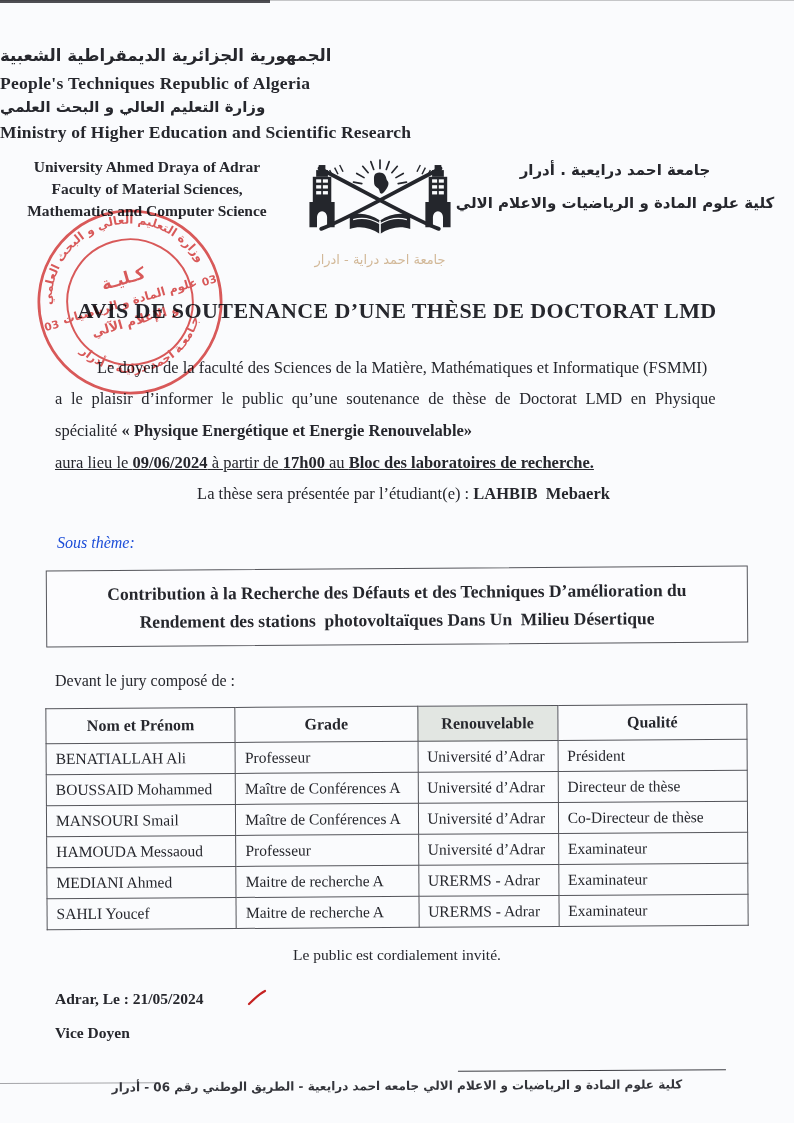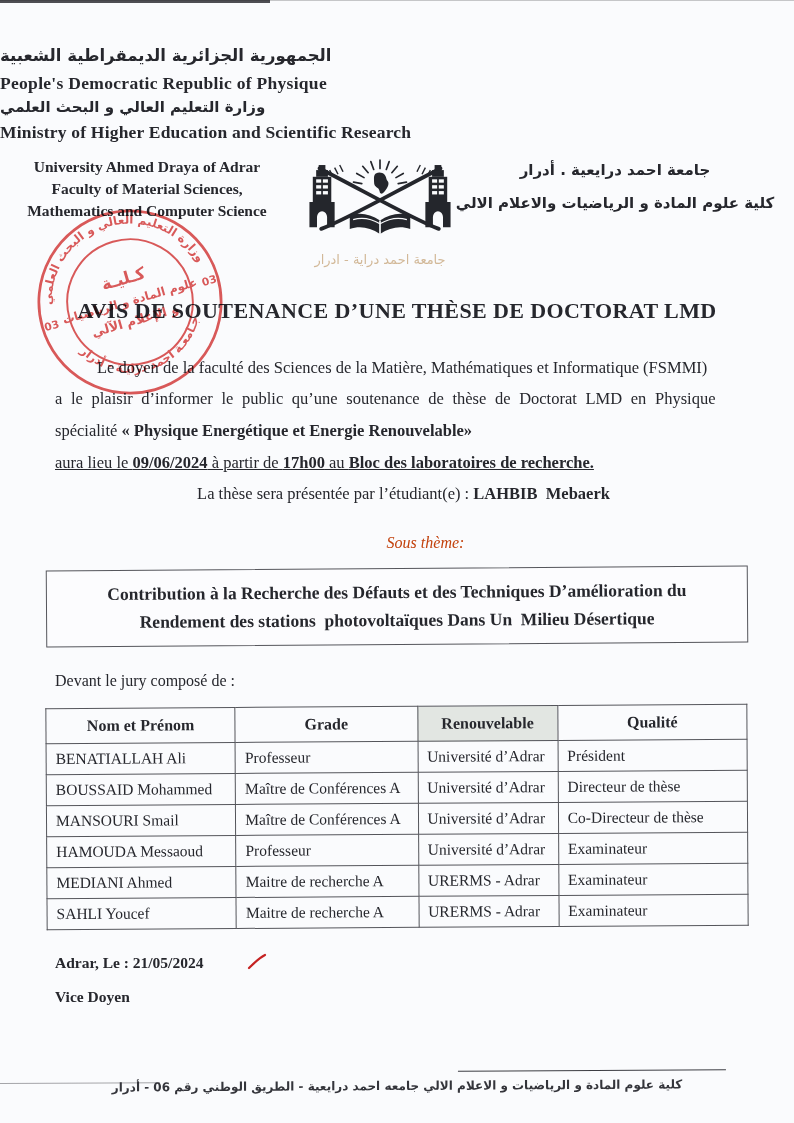--- a/index.html
+++ b/index.html
@@ -46,21 +46,21 @@
 
   
   .body-par{margin:28px 42px 0 55px;font-size:16.5px;line-height:1.92;}
   .bp-l1{text-indent:42px;}
   .bp-l2{word-spacing:4.5px;}
   .bp-l4{text-align:left;text-decoration:underline;}
   .bp-l5{text-align:center;}
   b.seg{font-weight:bold;}
   .pre{white-space:pre-wrap;}
 
-  .sous-theme{margin:24px 0 0 57px;font-style:italic;font-size:16px;color:#c2410c;text-align:center;}
+  .sous-theme{margin:24px 0 0 57px;font-style:italic;font-size:16px;color:#1d4ed8;}
 
   .thesis-box{
     margin:16px auto 0;width:702px;box-sizing:border-box;
     border:1.6px solid #55565c;
     padding:9px 6px 10px;
     text-align:center;font-weight:bold;font-size:17.5px;line-height:1.6;
     transform:rotate(-0.4deg);
     background:rgba(255,255,255,.35);
   }
 
@@ -98,21 +98,21 @@
 </style>
 </head>
 <body>
 
 <div class="page">
   <div class="scan-line-top"></div>
   <div class="scan-line-top-dark"></div>
 
   <div class="header">
     <div class="h-ar1 ar">الجمهورية الجزائرية الديمقراطية الشعبية</div>
-    <div class="h-en1">People's Democratic Republic of Physique</div>
+    <div class="h-en1">People's Techniques Republic of Algeria</div>
     <div class="h-ar2 ar">وزارة التعليم العالي و البحث العلمي</div>
     <div class="h-en2">Ministry of Higher Education and Scientific Research</div>
   </div>
 
   <div class="info-row">
     <div class="inst-en">
       <div>University Ahmed Draya of Adrar</div>
       <div>Faculty of Material Sciences,</div>
       <div>Mathematics and Computer Science</div>
     </div>
@@ -271,20 +271,21 @@
       </tr>
       <tr>
         <td>SAHLI Youcef</td>
         <td>Maitre de recherche A</td>
         <td>URERMS - Adrar</td>
         <td>Examinateur</td>
       </tr>
     </tbody>
   </table>
 
+  <div class="closing">Le public est cordialement invité.</div>
 
   <div class="date-line">
     <span>Adrar, Le : 21/05/2024</span>
     <span class="date-mark">
       <svg width="20" height="18" viewBox="0 0 20 18">
         <path d="M2,15 C6,11 12,5 18,2" stroke="#c52222" stroke-width="2.2" fill="none" stroke-linecap="round"></path>
       </svg>
     </span>
   </div>
 

